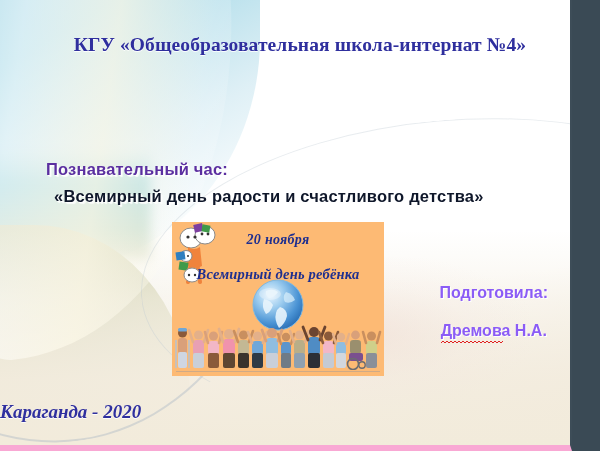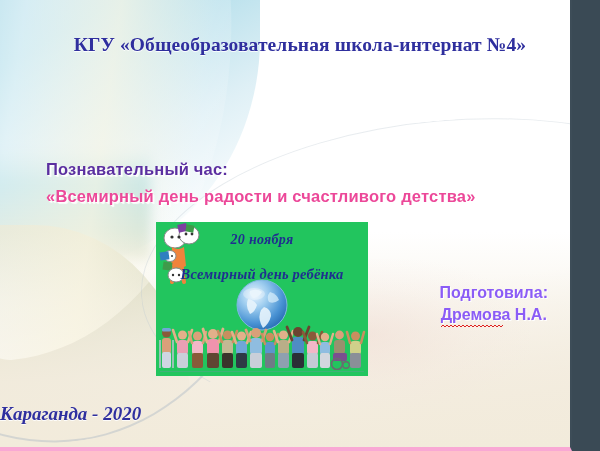--- a/index.html
+++ b/index.html
@@ -8,21 +8,21 @@
     background: #3a4a55;
   }
   #slide {
     position: relative;
     width: 572px;
     height: 451px;
     overflow: hidden;
     font-family: "Liberation Sans", sans-serif;
     box-sizing: border-box;
     border-right: 2px solid #3d4d58;
-    border-bottom: 4px solid #f9a8d4;
+    border-bottom: 6px solid #f9a8d4;
     background: #ffffff;
   }
 
   
   .bg-base {
     position: absolute;
     inset: 0;
     background:
       radial-gradient(ellipse 150% 90% at 78% 28%, #ffffff 0%, #ffffff 38%, rgba(255,255,255,0) 72%),
       linear-gradient(118deg,
@@ -161,38 +161,39 @@
     font-size: 16.5px;
     letter-spacing: 0.2px;
     line-height: 27px;
   }
   .sub-line1 {
     color: #5b2fa0;
     text-shadow: 1px 1px 0 #ffffff, 2px 2px 1px rgba(255,255,255,0.85);
     margin-top: 6px;
   }
   .sub-line2 {
-    margin-left: 0;
-    color: #ec4899;
+    margin-left: 8px;
+    color: #0f172a;
     text-shadow: 1px 1px 0 #ffffff, 2px 2px 1px rgba(255,255,255,0.85);
   }
 
   .author-block {
     position: absolute;
     right: 22px; top: 282px;
     text-align: center;
     font-weight: bold;
     font-size: 16px;
     line-height: 22px;
     color: #8b5cf6;
     text-shadow: 1px 1px 0 rgba(255,255,255,0.95);
   }
   .author-name {
     display: inline-block;
     position: relative;
+    margin-top: 16px;
   }
   .spell-underline {
     position: absolute;
     left: 0; bottom: -2px;
     width: 62px; height: 4px;
     overflow: hidden;
   }
   .spell-underline svg { display: block; }
 
   .city-year {
@@ -204,23 +205,23 @@
     font-style: italic;
     font-weight: bold;
     font-size: 19px;
     color: #2f2f9e;
     text-shadow: 0 1px 0 rgba(255,255,255,0.85);
   }
 
   
   .picture {
     position: absolute;
-    left: 156px; top: 222px;
+    left: 172px; top: 222px;
     width: 212px; height: 154px;
-    background: #22c55e;
+    background: #fdba74;
     overflow: hidden;
   }
   .pic-heading {
     position: absolute;
     left: 0; top: 8px;
     width: 212px;
     text-align: center;
     font-family: "Liberation Serif", "DejaVu Serif", serif;
     font-style: italic;
     font-weight: bold;

